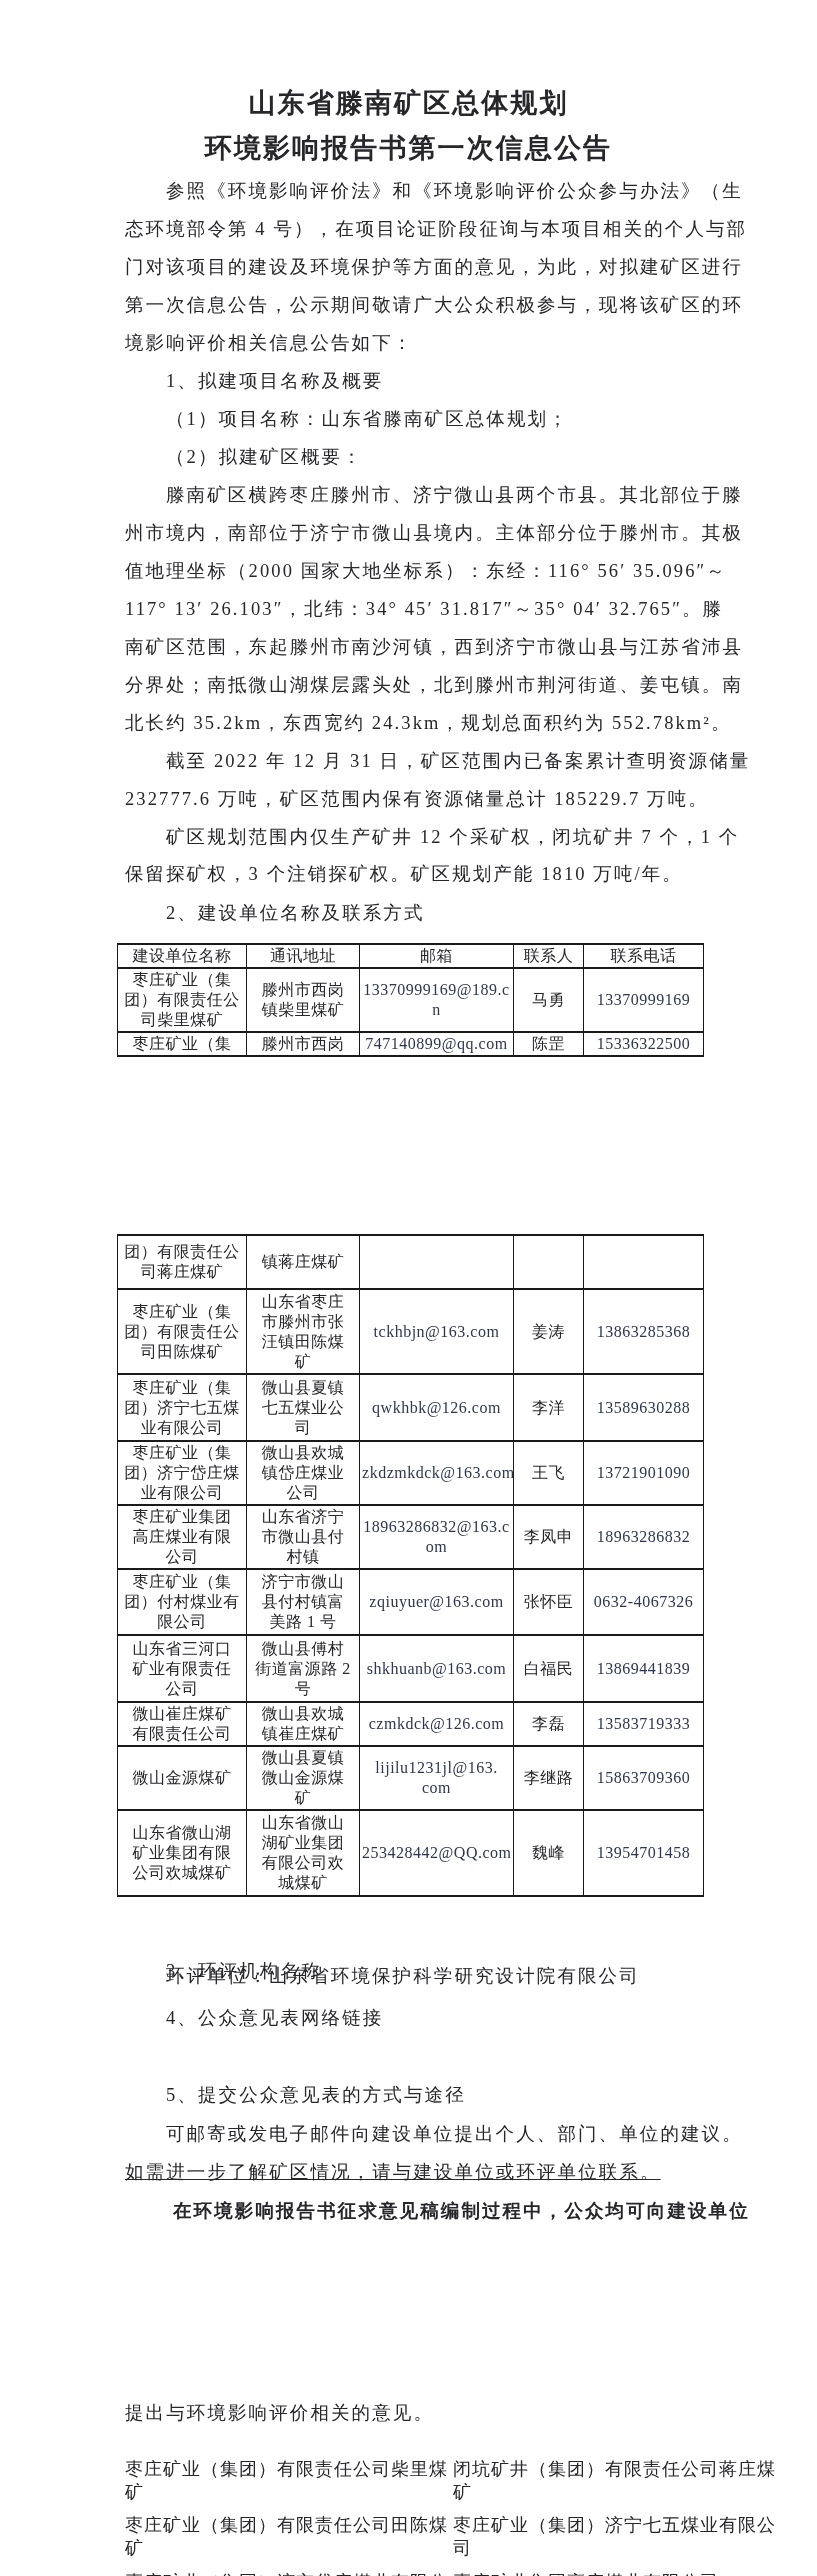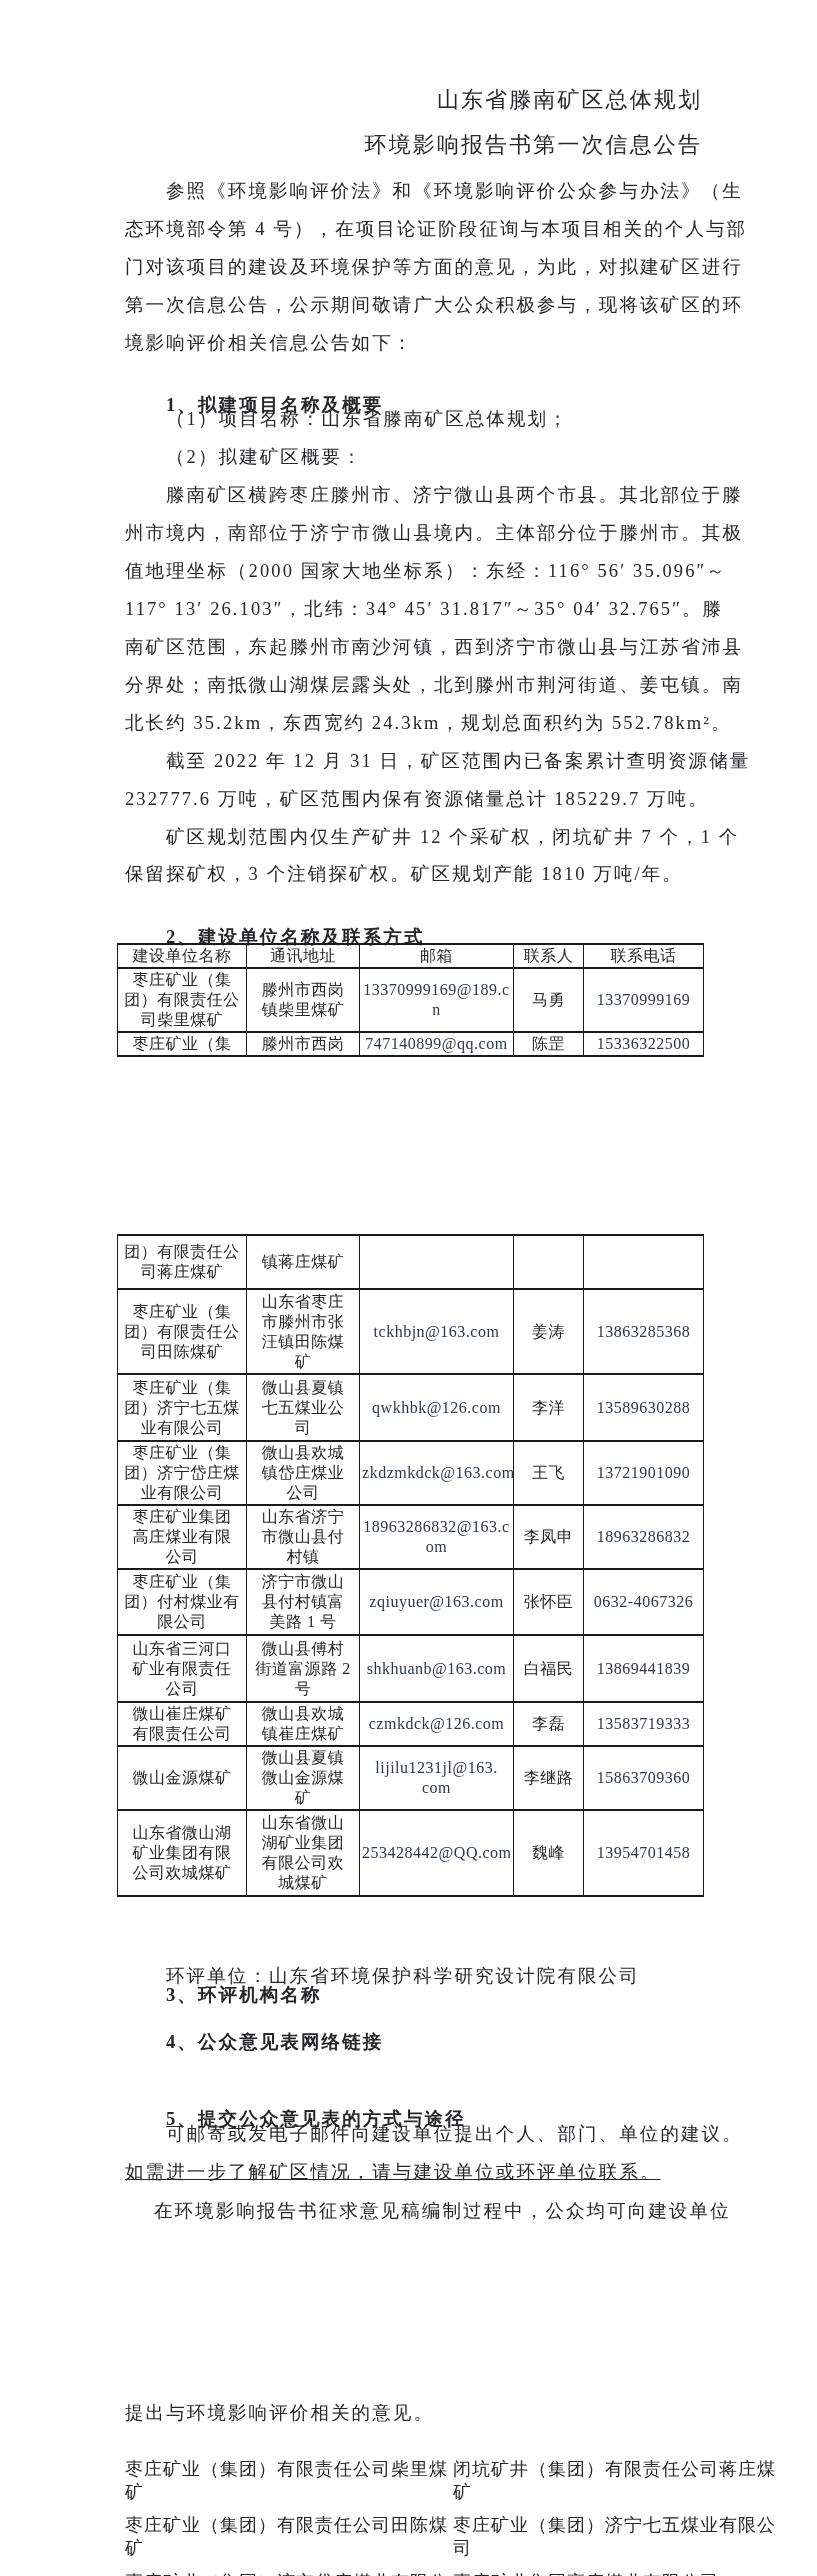--- a/index.html
+++ b/index.html
@@ -3,23 +3,23 @@
 <meta charset="utf-8">
 <style>
   html,body{margin:0;padding:0;background:#ffffff;}
   #canvas{
     position:relative;width:817px;height:3468px;margin:0 auto;
     background:#ffffff;overflow:hidden;
     font-family:"Liberation Serif","DejaVu Serif",serif;
     color:#26262b;
   }
   .line{position:absolute;white-space:pre;font-size:18.5px;letter-spacing:2.1px;line-height:24px;}
-  .title{position:absolute;left:115px;width:587px;text-align:right;font-weight:normal;
-         font-size:22px;letter-spacing:2.1px;white-space:pre;}
-  .bold{font-weight:bold;margin-top:24px;}
+  .title{position:absolute;left:115px;width:587px;text-align:center;font-weight:bold;
+         font-size:27px;letter-spacing:2.1px;white-space:pre;}
+  .bold{font-weight:normal;}
   .blue{color:#2e3650;}
   .ulink{text-decoration:underline;text-underline-offset:4.6px;text-decoration-thickness:1px;}
   table.contact{
     position:absolute;left:117px;width:585px;table-layout:fixed;
     border-collapse:collapse;
     border-top:2.6px double #1a1a1a;border-bottom:2.6px double #1a1a1a;
     border-left:1.5px solid #1a1a1a;border-right:1.5px solid #1a1a1a;
   }
   table.contact td,table.contact th{
     border-left:1px solid #1a1a1a;border-right:1px solid #1a1a1a;
@@ -218,21 +218,21 @@
     </tr>
   </tbody>
     </table>
 
   <div class="line bold" style="left:166px;top:1959px;">3、环评机构名称</div>
   <div class="line" style="left:166px;top:1964px;">环评单位：山东省环境保护科学研究设计院有限公司</div>
   <div class="line bold" style="left:166px;top:2006px;">4、公众意见表网络链接</div>
   <div class="line bold" style="left:166px;top:2083px;">5、提交公众意见表的方式与途径</div>
   <div class="line" style="left:166px;top:2122px;">可邮寄或发电子邮件向建设单位提出个人、部门、单位的建议。</div>
   <div class="line" style="left:125px;top:2160px;text-decoration:underline;">如需进一步了解矿区情况，请与建设单位或环评单位联系。</div>
-  <div class="line" style="left:154px;top:2199px;">在环境影响报告书征求意见稿编制过程中，公众均可向建设单位</div>
+  <div class="line" style="left:173px;top:2199px;font-weight:bold;">在环境影响报告书征求意见稿编制过程中，公众均可向建设单位</div>
 
   <div class="line" style="left:125px;top:2401px;">提出与环境影响评价相关的意见。</div>
 
   <div class="signs">
     <div class="srow">
       <div class="scell l">枣庄矿业（集团）有限责任公司柴里煤
 矿</div>
       <div class="scell r">闭坑矿井（集团）有限责任公司蒋庄煤
 矿</div>
     </div>

